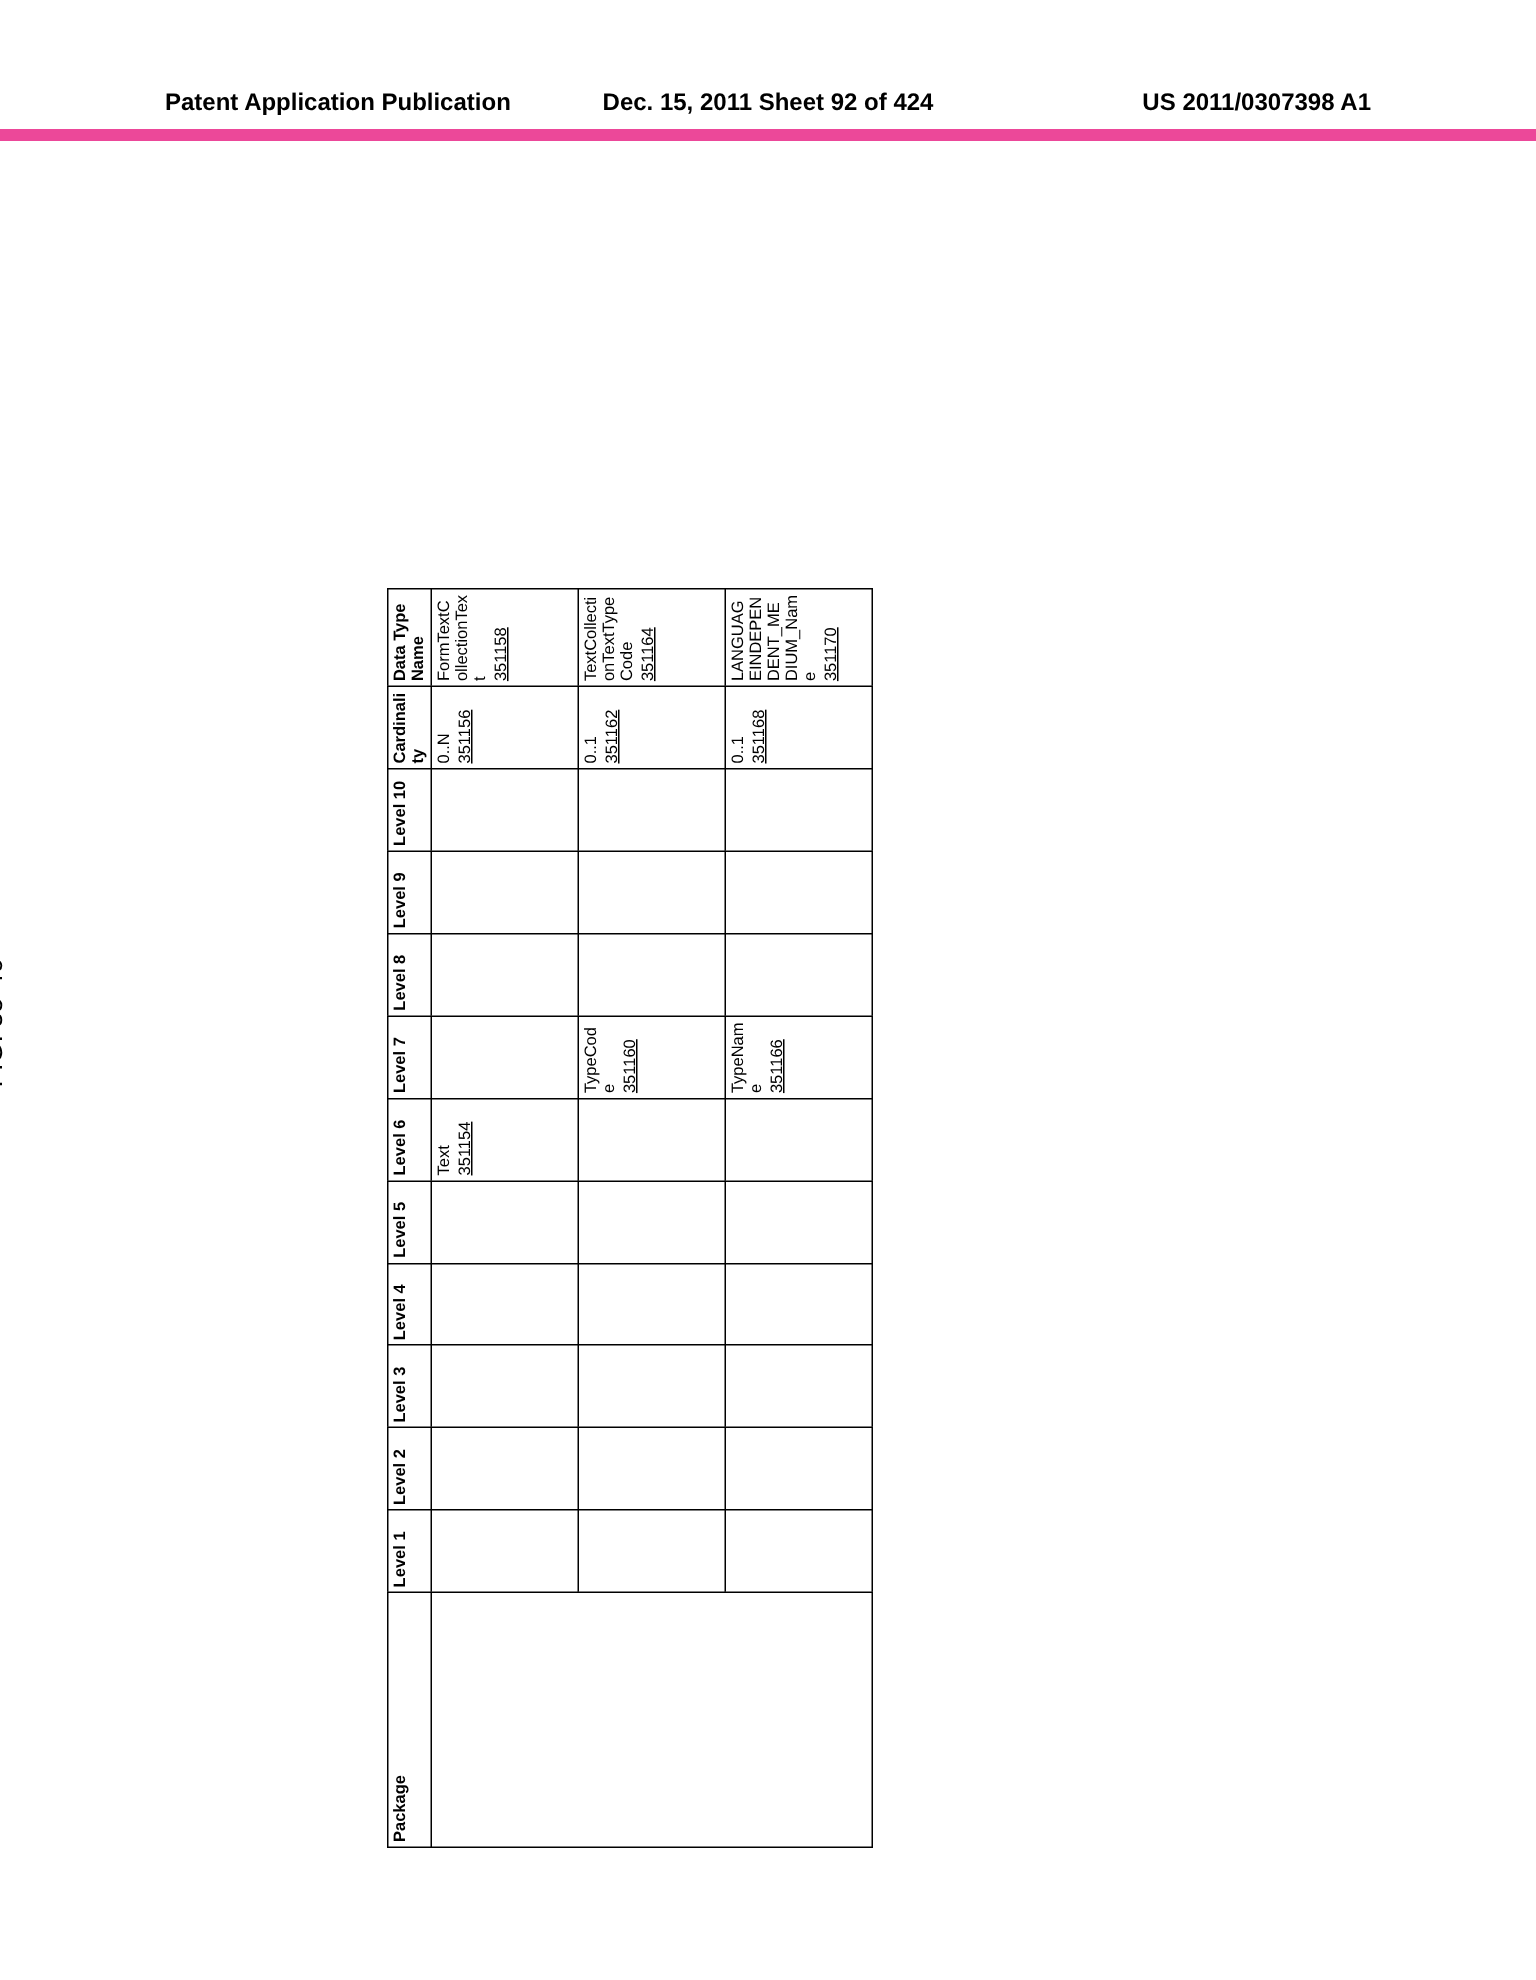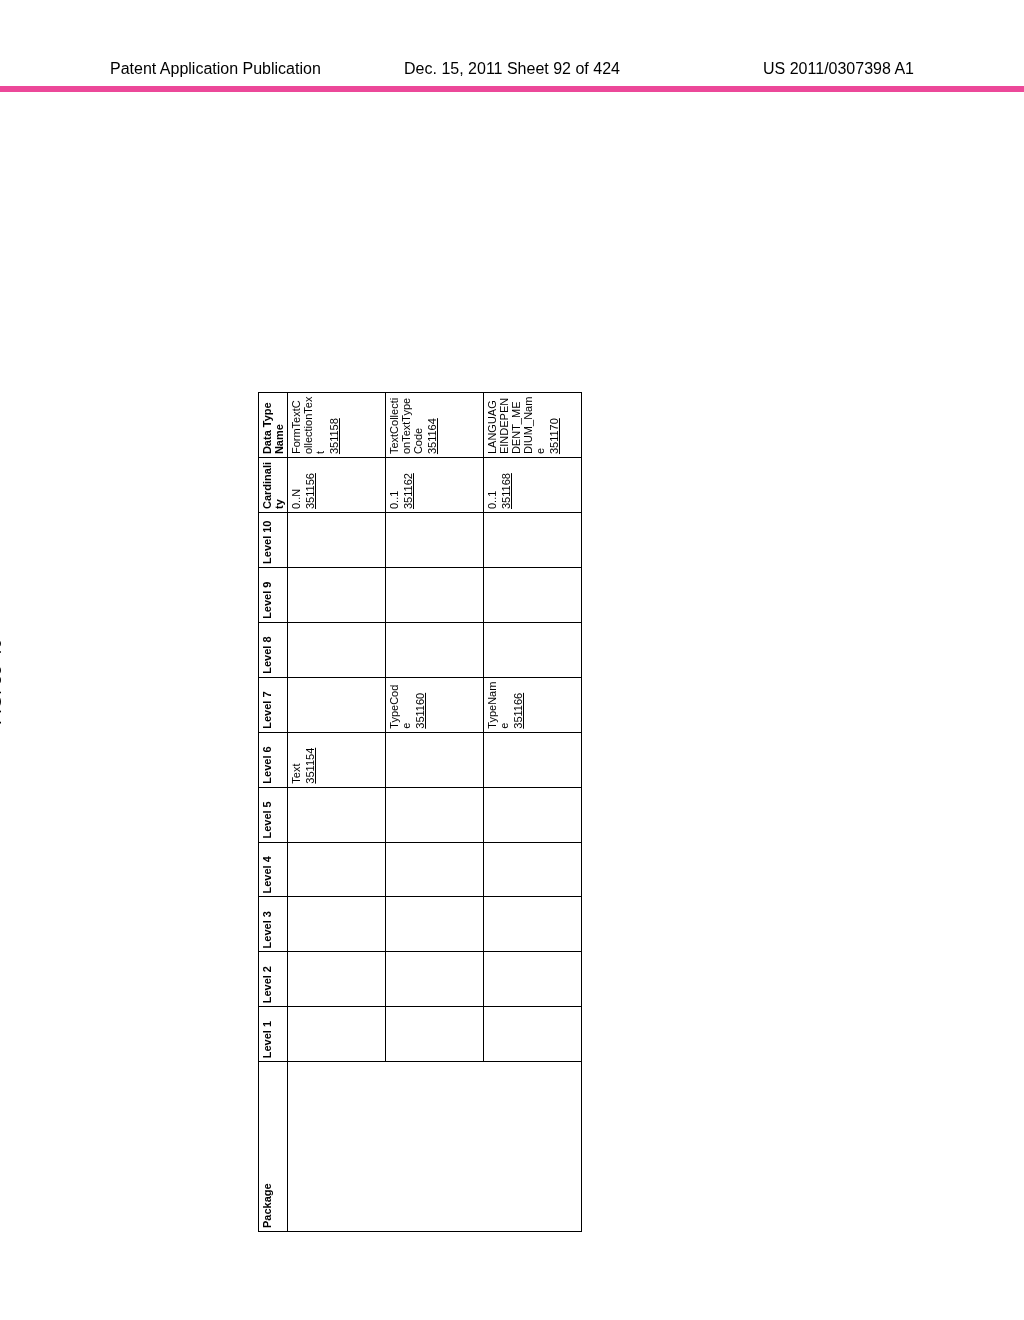--- a/index.html
+++ b/index.html
@@ -8,22 +8,22 @@
     width: 1024px;
     height: 1320px;
     background: #fff;
     position: relative;
   }
   .header {
     display: flex;
     justify-content: space-between;
     padding: 60px 110px 8px 110px;
     font-size: 16px;
-    font-weight: normal;
-    border-bottom: 6px solid #ec4899;
+    font-weight: bold;
+    border-bottom: 8px solid #ec4899;
     position: relative;
   }
   .header-left { text-align: left; }
   .header-center { text-align: left; position: absolute; left: 50%; transform: translateX(-50%); }
   .header-right { text-align: center; }
 
   .rotated-area {
     position: absolute;
     top: 170px;
     left: 190px;

